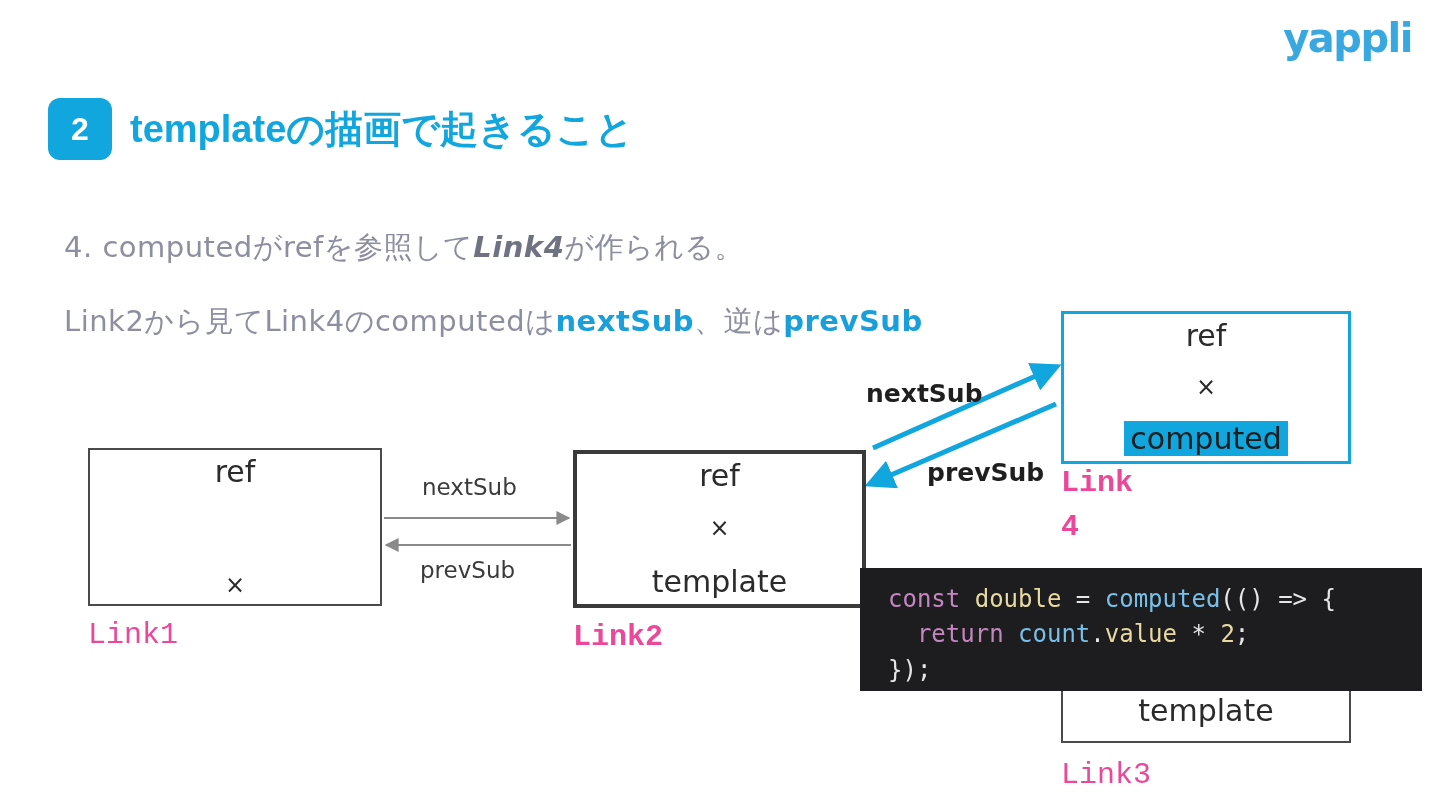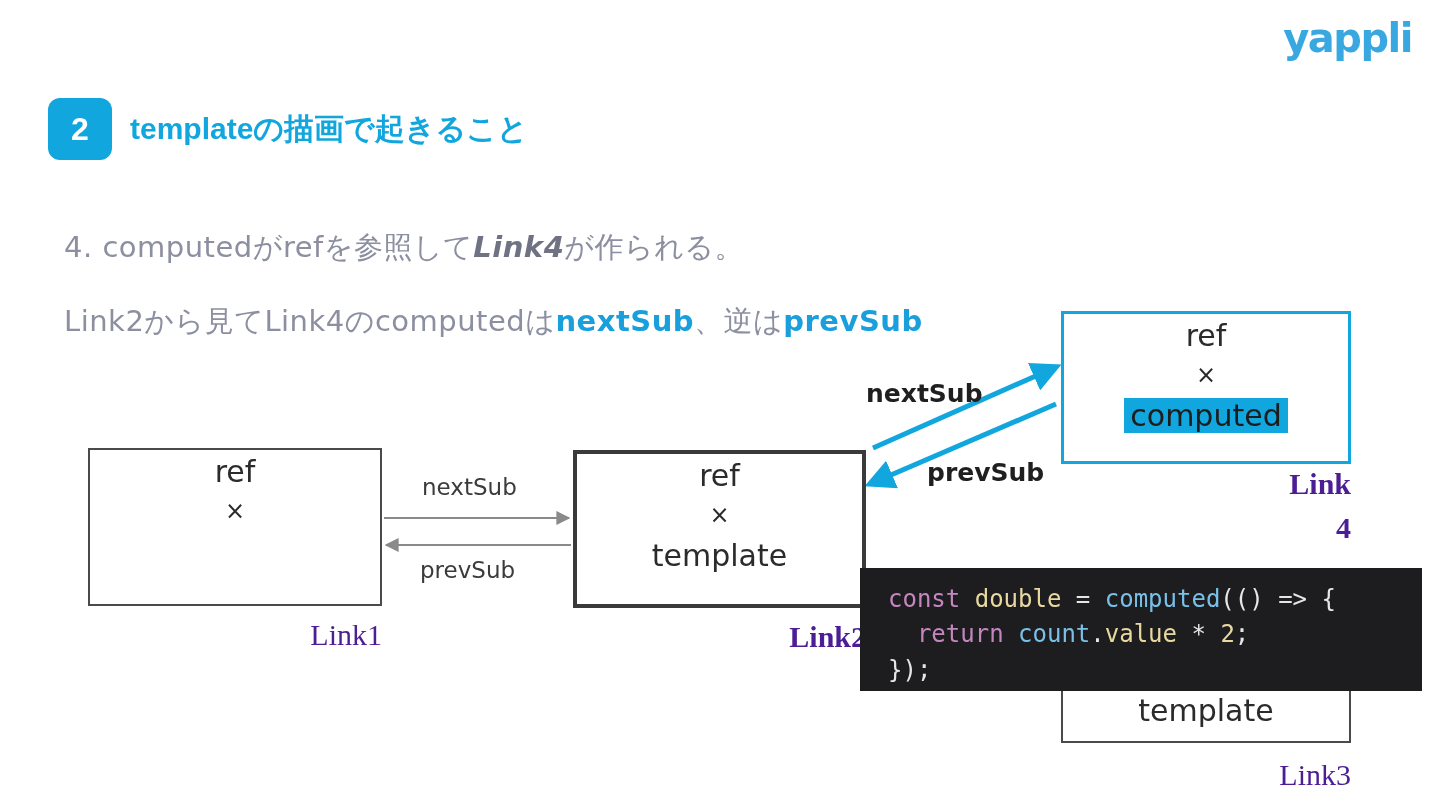--- a/index.html
+++ b/index.html
@@ -46,21 +46,21 @@
     background: #12A6DE;
     color: #ffffff;
     font-size: 32px;
     font-weight: 700;
     display: flex;
     align-items: center;
     justify-content: center;
     font-family: "Liberation Sans", sans-serif;
   }
   .page-title {
-    font-size: 30px;
+    font-size: 38px;
     font-weight: 700;
     color: #12A6DE;
     letter-spacing: 0px;
     white-space: nowrap;
     font-family: "Liberation Sans", sans-serif;
   }
 
   
   .body-line {
     position: absolute;
@@ -87,37 +87,37 @@
   }
 
   
   .node {
     position: absolute;
     box-sizing: border-box;
     background: #ffffff;
     display: flex;
     flex-direction: column;
     align-items: center;
-    justify-content: flex-start;
+    justify-content: space-between;
     font-family: "DejaVu Sans", sans-serif;
     color: #2b2b2b;
   }
   .node .line {
     font-size: 30px;
     line-height: 1.48;
     white-space: nowrap;
   }
   .node .line.sym { font-size: 24px; }
 
   .node-label {
     position: absolute;
-    text-align: right;
-    font-family: Liberation Serif, serif;
+    text-align: left;
+    font-family: Liberation Mono, monospace;
     font-size: 30px;
-    color: #4c1d95;
+    color: #ec4899;
     white-space: nowrap;
   }
   .node-label.bold { font-weight: 700; }
 
   
   #node-link1 {
     left: 88px; top: 448px; width: 294px; height: 158px;
     border: 2px solid #4a4a4a;
   }
   #label-link1 { left: 88px; top: 618px; width: 294px; }

